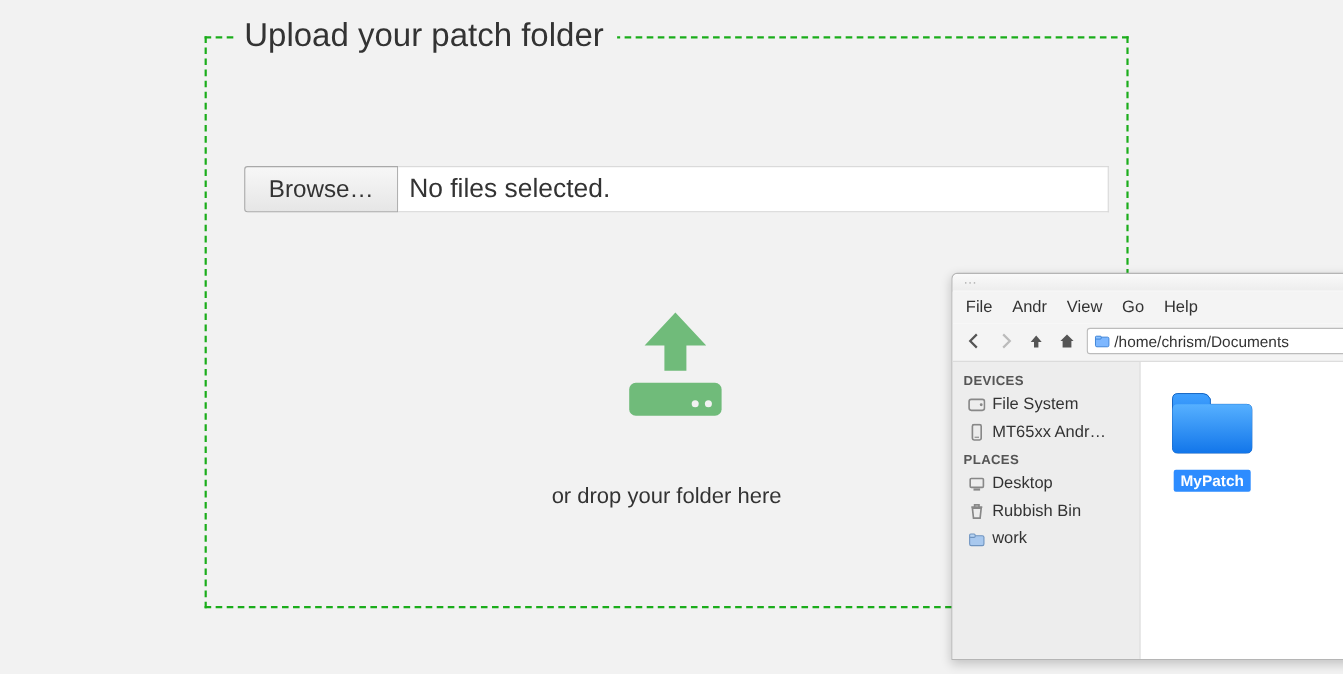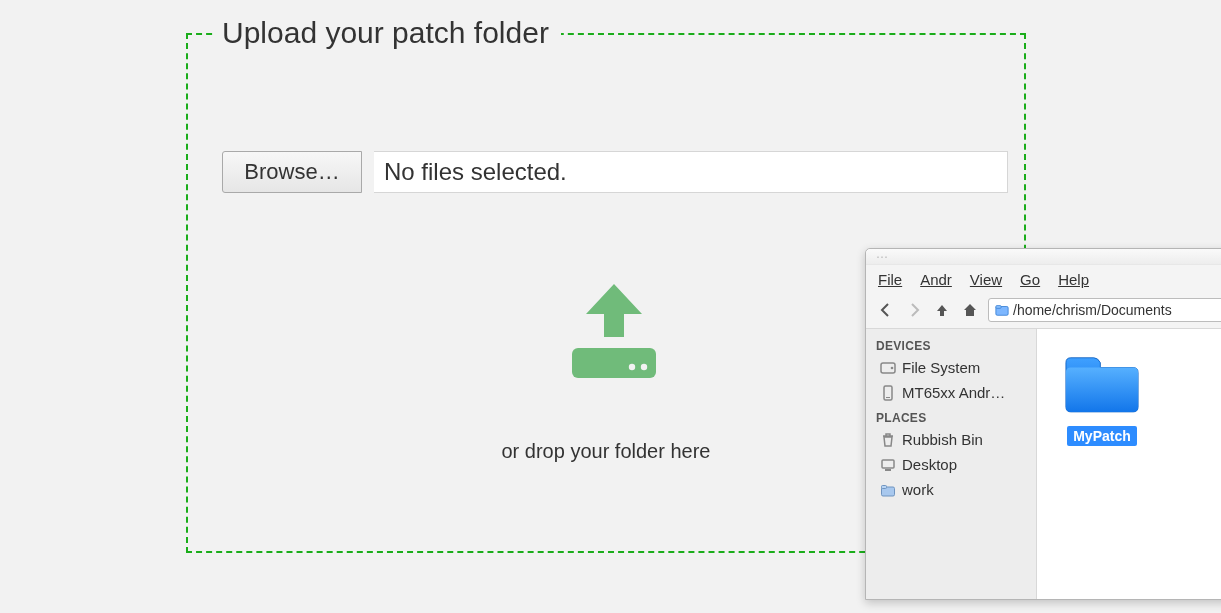--- a/index.html
+++ b/index.html
@@ -61,21 +61,20 @@
   .file-status {
     flex: 1;
     border: 1px solid #d6d6d6;
     border-left: none;
     background: #fff;
     font-size: 24px;
     color: #333;
     padding: 0 10px;
     display: flex;
     align-items: center;
-    margin-left: 12px;
   }
 
   
   .upload-icon {
     position: absolute;
     left: 564px;
     top: 282px;
     width: 100px;
     height: 100px;
   }
@@ -115,21 +114,21 @@
     padding-left:10px;
     color:#bbb;
     font-size:12px;
   }
   .fm-menubar {
     display: flex;
     gap: 18px;
     padding: 6px 12px;
     background: #f4f4f4;
   }
-  .fm-menubar span { cursor: default; text-decoration: underline; }
+  .fm-menubar span { cursor: default; }
   .fm-toolbar {
     display: flex;
     align-items: center;
     gap: 8px;
     padding: 4px 10px 6px 10px;
     background: #f4f4f4;
     border-bottom: 1px solid #d8d8d8;
   }
   .fm-toolbar .nav-btn {
     width: 20px; height: 20px;
@@ -279,30 +278,30 @@
       <div class="item">
         <svg class="g" viewBox="0 0 16 16">
             <rect x="4" y="1" width="8" height="14" rx="1.5" fill="none" stroke="currentColor" stroke-width="1.5"></rect>
             <rect x="6" y="12" width="4" height="1" fill="currentColor"></rect>
           </svg>
         <span>MT65xx Andr…</span>
       </div>
       <div class="heading">PLACES</div>
       <div class="item">
         <svg class="g" viewBox="0 0 16 16">
-            <path d="M4 5 L12 5 L11 14 L5 14 Z M3 4 L13 4 M6 4 L6 2 L10 2 L10 4" fill="none" stroke="currentColor" stroke-width="1.5"></path>
-          </svg>
-        <span>Rubbish Bin</span>
-      </div>
-      <div class="item">
-        <svg class="g" viewBox="0 0 16 16">
             <rect x="2" y="3" width="12" height="8" rx="1" fill="none" stroke="currentColor" stroke-width="1.5"></rect>
             <rect x="5" y="12" width="6" height="2" fill="currentColor"></rect>
           </svg>
         <span>Desktop</span>
+      </div>
+      <div class="item">
+        <svg class="g" viewBox="0 0 16 16">
+            <path d="M4 5 L12 5 L11 14 L5 14 Z M3 4 L13 4 M6 4 L6 2 L10 2 L10 4" fill="none" stroke="currentColor" stroke-width="1.5"></path>
+          </svg>
+        <span>Rubbish Bin</span>
       </div>
       <div class="item">
         <svg class="g" viewBox="0 0 16 16">
             <rect x="1.5" y="5" width="13" height="9" rx="1.5" fill="#a8c8ee" stroke="#6f94c0"></rect>
             <rect x="1.5" y="3.5" width="5" height="3" rx="1" fill="#b8d4f3" stroke="#6f94c0"></rect>
           </svg>
         <span>work</span>
       </div>
     </div>
     <div class="fm-content">

